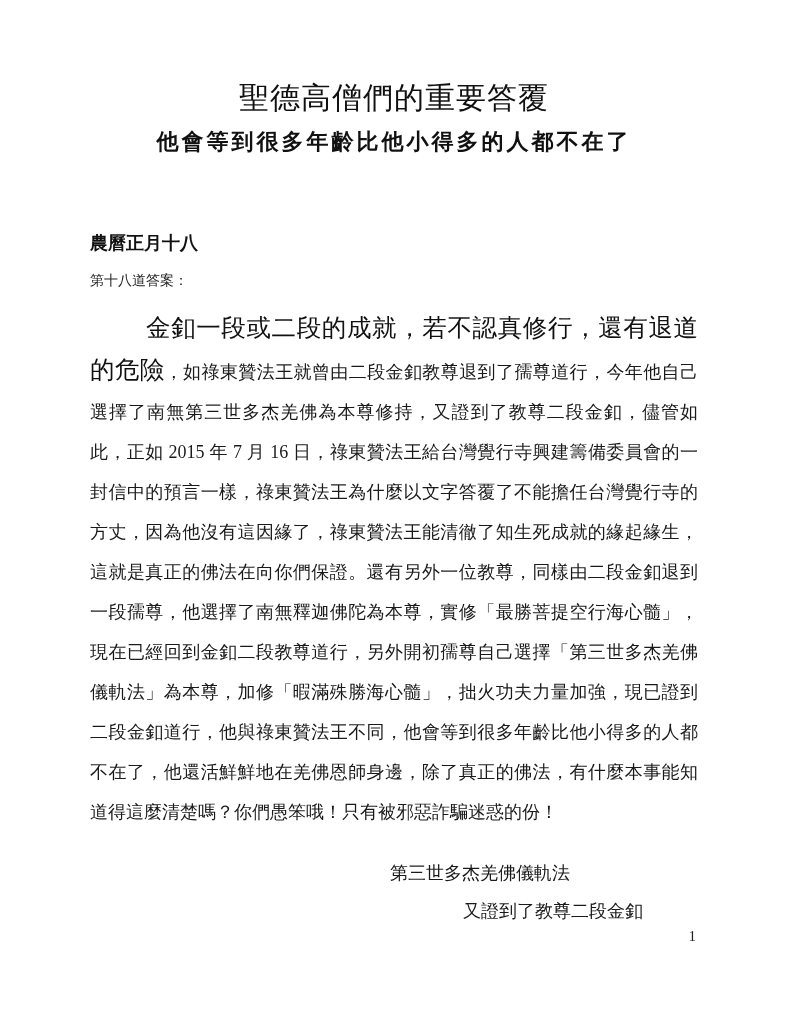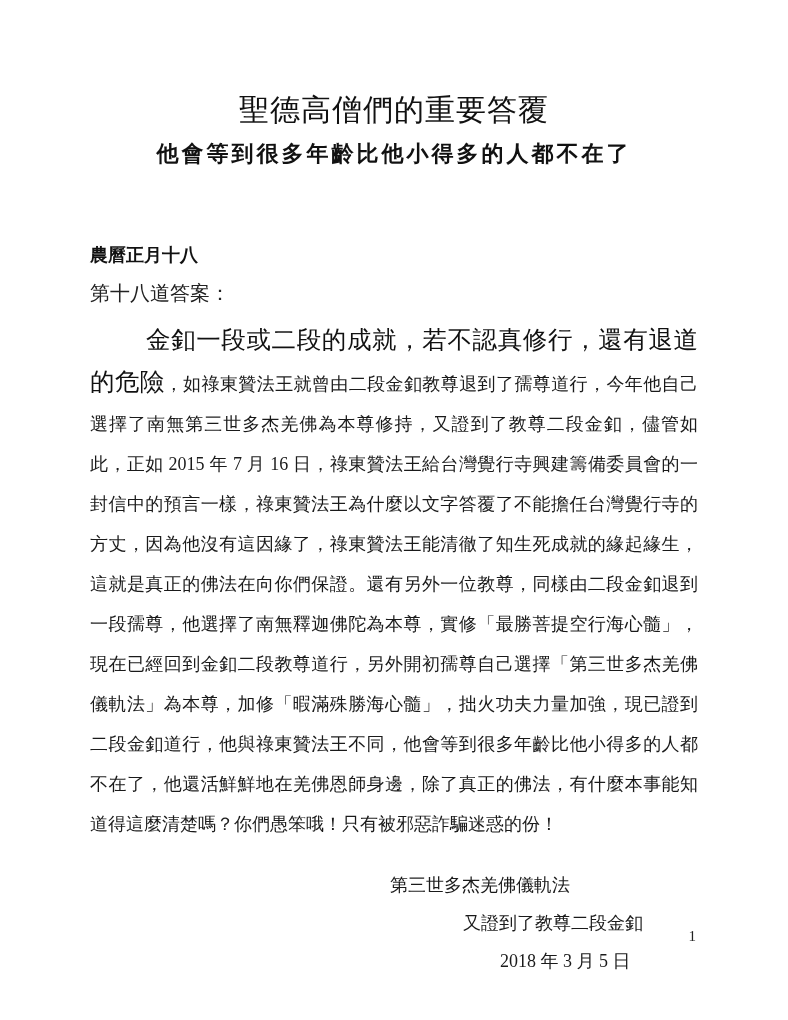--- a/index.html
+++ b/index.html
@@ -13,21 +13,21 @@
     height: 1020px;
     background: #ffffff;
     font-family: "Liberation Serif", serif;
     color: #1a1a1a;
     overflow: hidden;
   }
   .content {
     position: absolute;
     left: 90px;
     right: 90px;
-    top: 12px;
+    top: 0;
   }
   .doc-title {
     margin: 78px 0 0 0;
     text-align: center;
     font-size: 30px;
     font-weight: 500;
     letter-spacing: 1px;
     line-height: 40px;
     color: #111;
   }
@@ -42,21 +42,21 @@
   }
   .lunar-date {
     margin-top: 72px;
     font-size: 18px;
     font-weight: 700;
     line-height: 26px;
     color: #111;
   }
   .answer-label {
     margin-top: 12px;
-    font-size: 20px;
+    font-size: 14px;
     font-weight: 400;
     line-height: 26px;
     color: #222;
   }
   .answer-paragraph {
     margin: 14px 0 0 0;
     font-size: 18px;
     line-height: 40px;
     text-align: justify;
     text-justify: inter-ideograph;
@@ -96,19 +96,18 @@
 
     <div class="lunar-date">農曆正月十八</div>
 
     <div class="answer-label">第十八道答案：</div>
 
     <p class="answer-paragraph"><span class="lead-emphasis">金釦一段或二段的成就，若不認真修行，還有退道的危險</span><span>，如祿東贊法王就曾由二段金釦教尊退到了孺尊道行，今年他自己選擇了南無第三世多杰羌佛為本尊修持，又證到了教尊二段金釦，儘管如此，正如 2015 年 7 月 16 日，祿東贊法王給台灣覺行寺興建籌備委員會的一封信中的預言一樣，祿東贊法王為什麼以文字答覆了不能擔任台灣覺行寺的方丈，因為他沒有這因緣了，祿東贊法王能清徹了知生死成就的緣起緣生，這就是真正的佛法在向你們保證。還有另外一位教尊，同樣由二段金釦退到一段孺尊，他選擇了南無釋迦佛陀為本尊，實修「最勝菩提空行海心髓」，現在已經回到金釦二段教尊道行，另外開初孺尊自己選擇「第三世多杰羌佛儀軌法」為本尊，加修「暇滿殊勝海心髓」，拙火功夫力量加強，現已證到二段金釦道行，他與祿東贊法王不同，他會等到很多年齡比他小得多的人都不在了，他還活鮮鮮地在羌佛恩師身邊，除了真正的佛法，有什麼本事能知道得這麼清楚嗎？你們愚笨哦！只有被邪惡詐騙迷惑的份！</span></p>
 
     <div class="signature-block">
       <div class="sig-org">第三世多杰羌佛儀軌法</div>
       <div class="sig-by">又證到了教尊二段金釦</div>
-      <div class="sig-date">2018 年 3 月 5 日</div>
     </div>
 
   </div>
 
   <div class="page-number">1</div>
 </div>
 
 </body></html>

